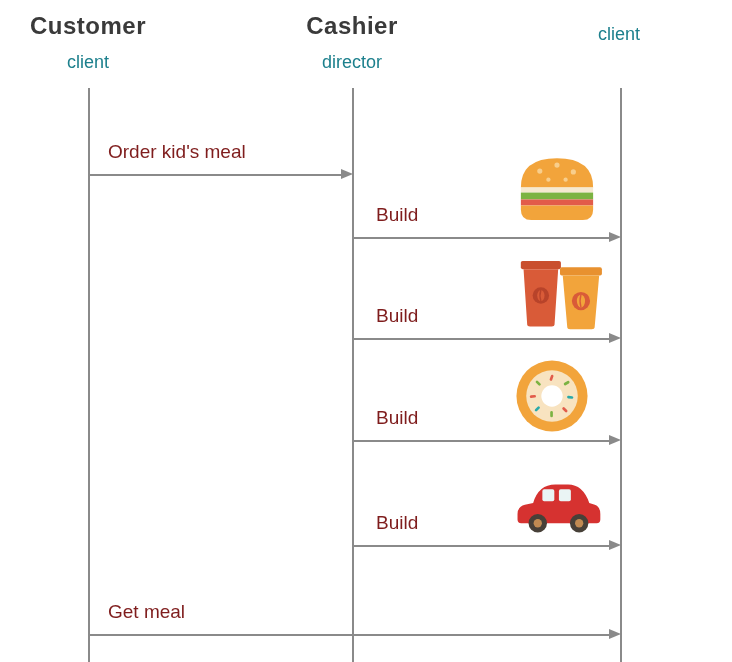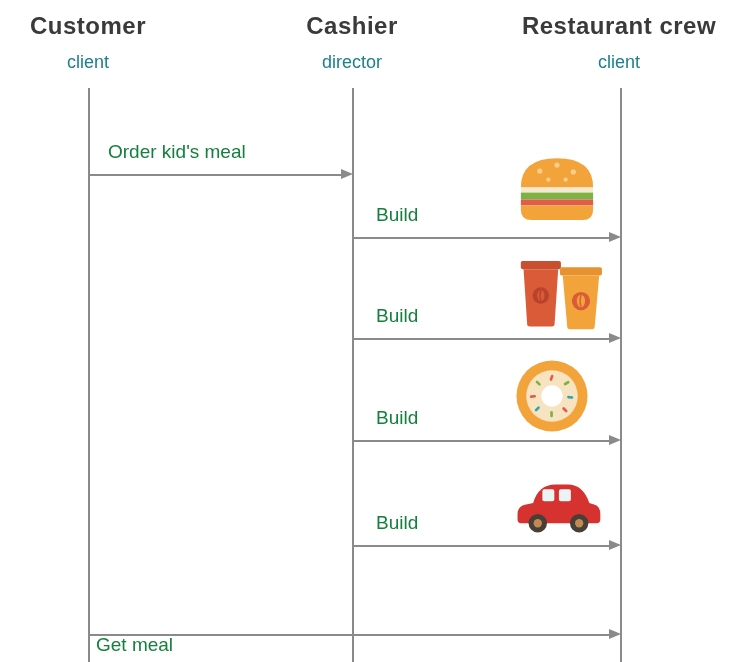--- a/index.html
+++ b/index.html
@@ -19,36 +19,36 @@
 
   .lifeline{position:absolute;top:88px;width:1.5px;height:574px;background:#8a8a8a;}
   .lifeline-1{left:88px;}
   .lifeline-2{left:352px;}
   .lifeline-3{left:620px;}
 
   .msg-line{position:absolute;height:1.5px;background:#8a8a8a;}
   .msg-head{position:absolute;width:0;height:0;
     border-top:5px solid transparent;border-bottom:5px solid transparent;
     border-left:12px solid #8a8a8a;}
-  .msg-label{position:absolute;font-size:19px;color:#15803d;white-space:nowrap;}
+  .msg-label{position:absolute;font-size:19px;color:#7f1d1d;white-space:nowrap;}
 
   
   .m1-line{left:89px;top:174px;width:252px;}  .m1-head{left:341px;top:169px;}
   .m2-line{left:353px;top:237px;width:256px;} .m2-head{left:609px;top:232px;}
   .m3-line{left:353px;top:338px;width:256px;} .m3-head{left:609px;top:333px;}
   .m4-line{left:353px;top:440px;width:256px;} .m4-head{left:609px;top:435px;}
   .m5-line{left:353px;top:545px;width:256px;} .m5-head{left:609px;top:540px;}
   .m6-line{left:89px;top:634px;width:520px;}  .m6-head{left:609px;top:629px;}
 
   .m1-label{left:108px;top:141px;}
   .m2-label{left:376px;top:204px;}
   .m3-label{left:376px;top:305px;}
   .m4-label{left:376px;top:407px;}
   .m5-label{left:376px;top:512px;}
-  .m6-label{left:96px;top:601px;margin-top:33px;}
+  .m6-label{left:108px;top:601px;}
 
   .icon{position:absolute;}
   .icon svg{display:block;width:100%;height:100%;}
   .icon-burger{left:514px;top:150px;width:86px;height:80px;}
   .icon-coffee{left:514px;top:250px;width:92px;height:82px;}
   .icon-donut{left:512px;top:356px;width:80px;height:80px;}
   .icon-car{left:512px;top:466px;width:92px;height:74px;}
 </style>
 </head>
 <body>
@@ -57,21 +57,20 @@
 
   <div class="actor actor-2">
     <div class="actor-name">Cashier</div>
     <div class="actor-role">director</div>
   </div>
   <div class="actor actor-1">
     <div class="actor-name">Customer</div>
     <div class="actor-role">client</div>
   </div>
   <div class="actor actor-3">
-    <div class="actor-name">Restaurant crew</div>
     <div class="actor-role">client</div>
   </div>
 
   <div class="lifeline lifeline-1"></div>
   <div class="lifeline lifeline-2"></div>
   <div class="lifeline lifeline-3"></div>
 
   <div class="msg-label m1-label">Order kid's meal</div>
   <div class="msg-line m1-line"></div>
   <div class="msg-head m1-head"></div>

